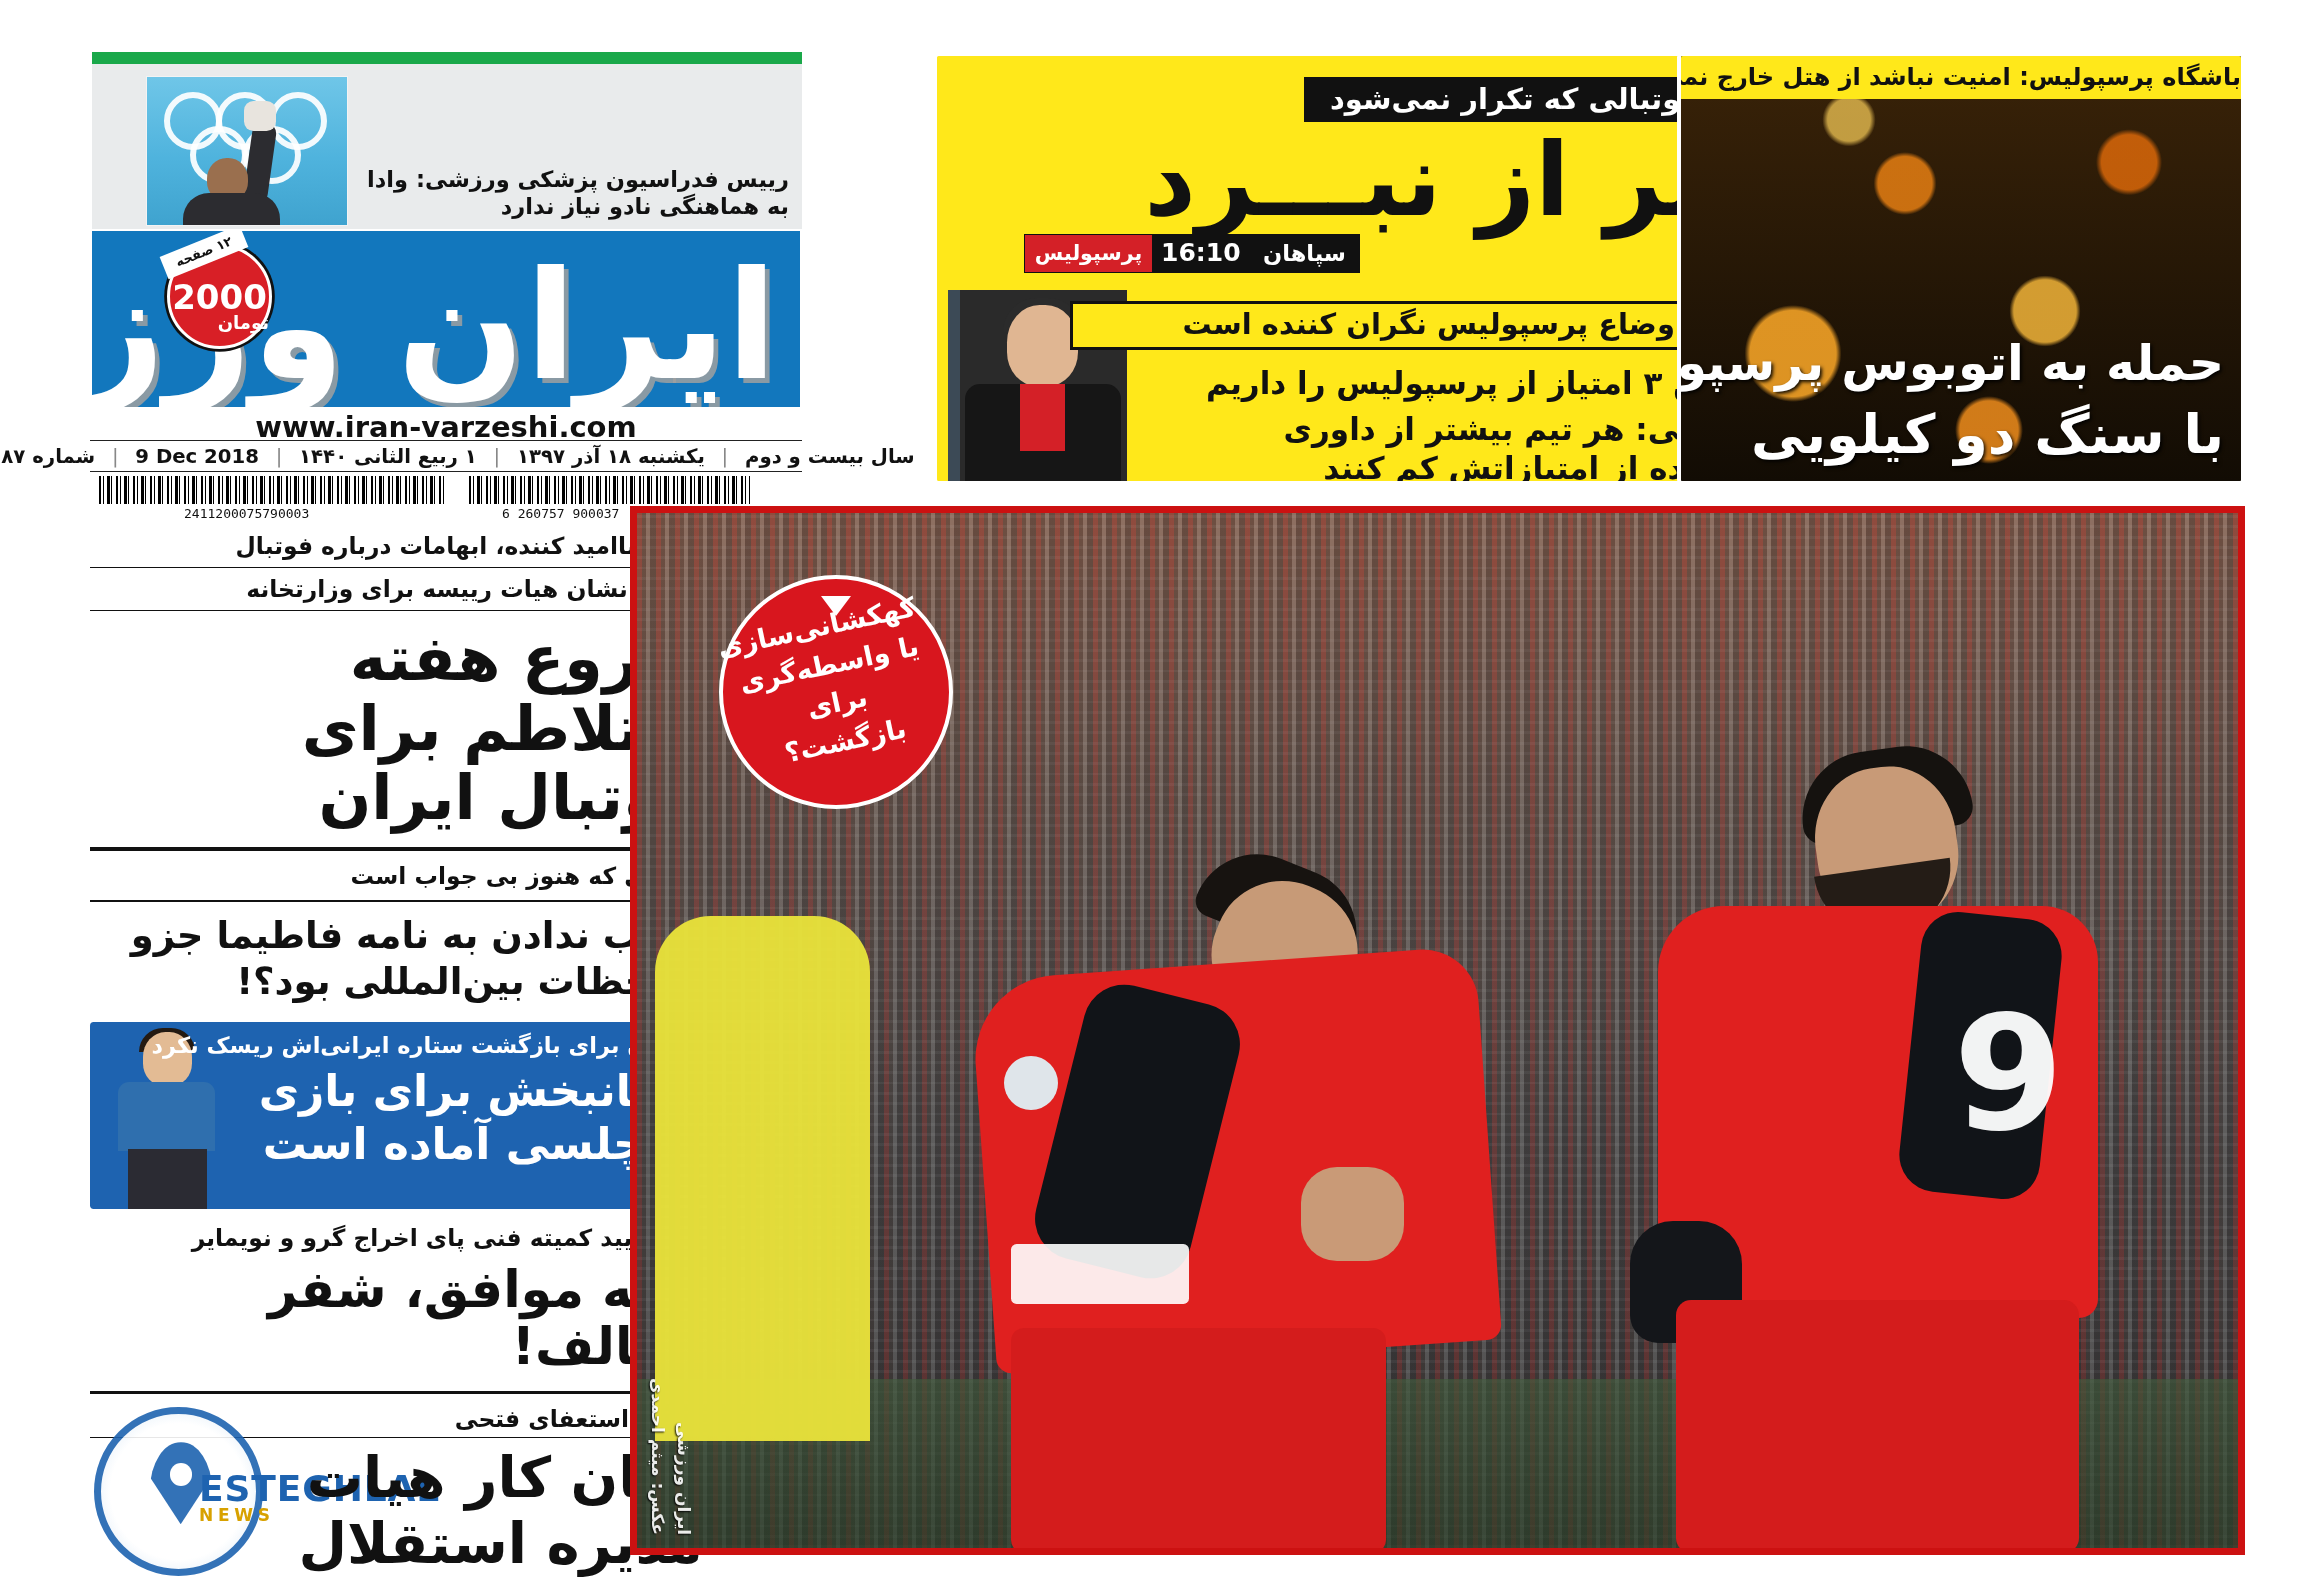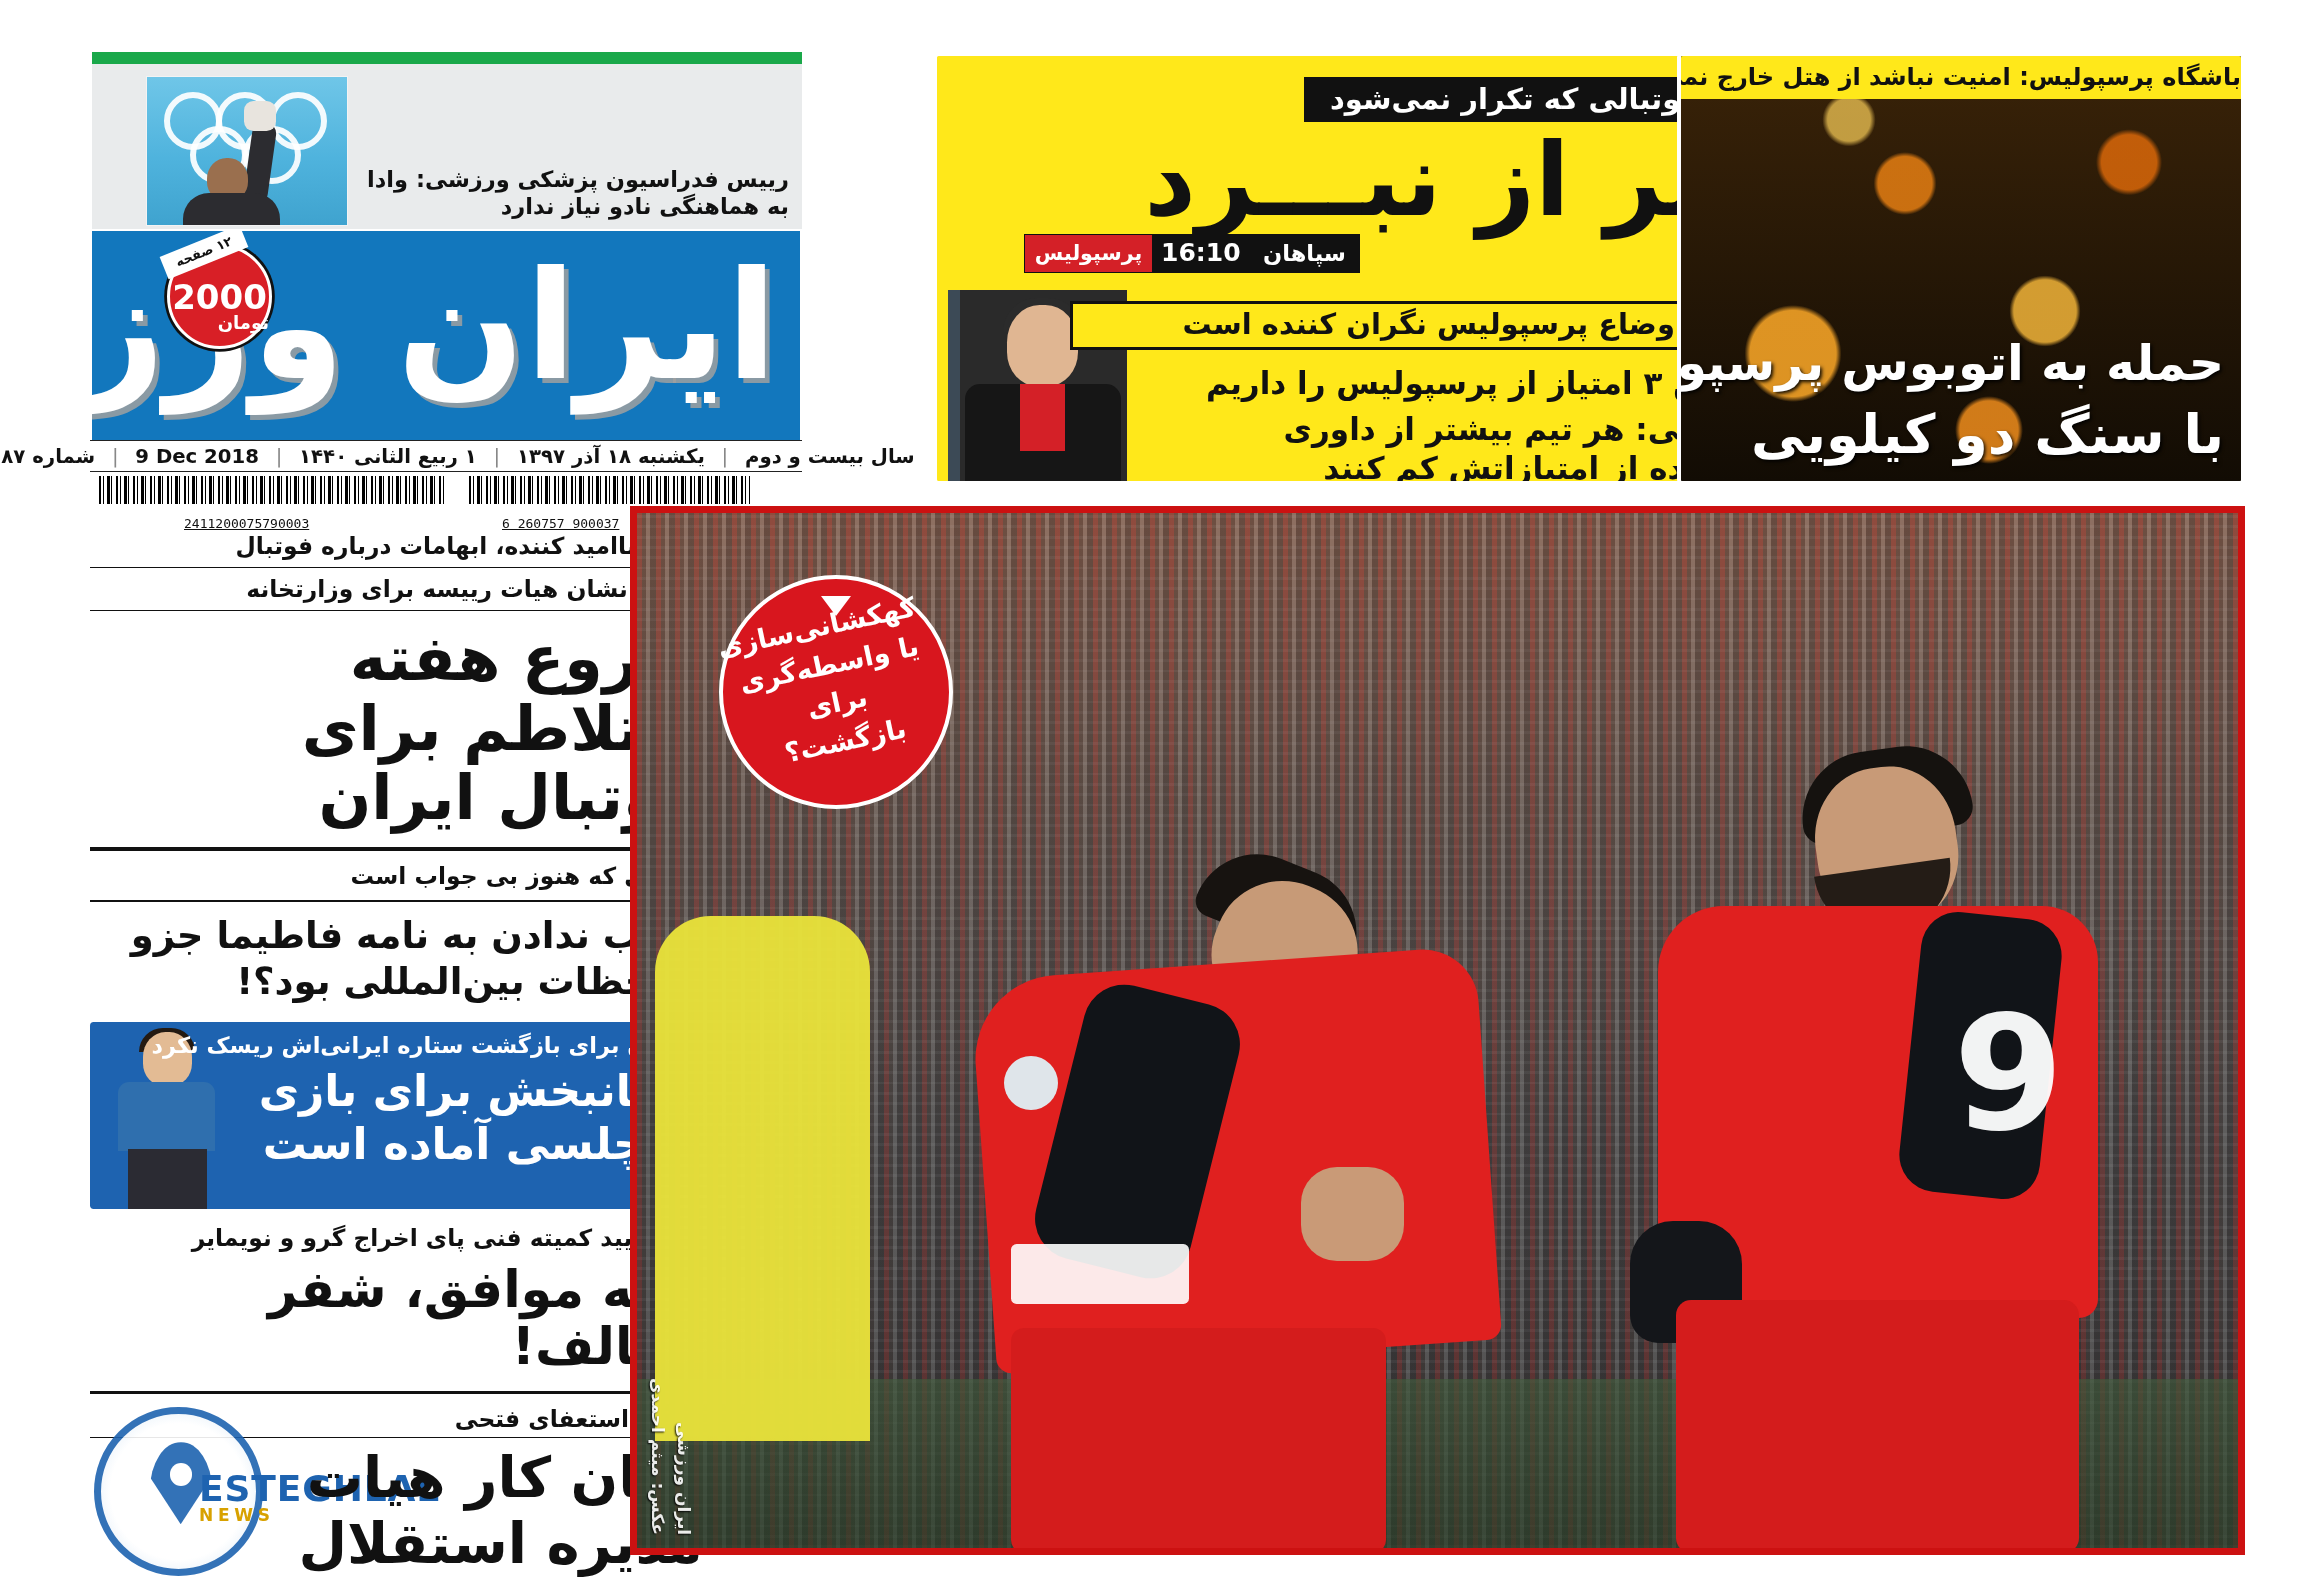--- a/index.html
+++ b/index.html
@@ -118,23 +118,22 @@
 
   
   #barcodes { left:90px; top:474px; width:712px; height:41px; }
   .barcode {
     position:absolute; top:1.9px; height:28px;
     background-image:repeating-linear-gradient(90deg,
       #000 0 1.9px, #fff 1.9px 3.7px, #000 3.7px 4.7px, #fff 4.7px 8.4px,
       #000 8.4px 11.2px, #fff 11.2px 12px, #000 12px 13px, #fff 13px 17px);
   }
   .barcode-num {
-    position:absolute; top:42px; font-size:13px; color:#111; direction:ltr;
+    position:absolute; top:32px; font-size:13px; color:#111; direction:ltr;
     font-family:"DejaVu Sans Mono", monospace;
-    text-decoration:underline;
   }
 
   
   #yellowbox {
     left:933px; top:52px; width:1312px; height:433px;
     background:#ffe81a; border:4.7px solid #ffffff; border-radius:5.6px;
     overflow:hidden;
   }
   #yb-strip-black {
     position:absolute; right:187px; top:20.6px; width:750px; height:45px;
@@ -493,20 +492,21 @@
     <div class="redbar"></div>
   </div>
 
   <div id="masthead" class="abs">
     <div class="logo-art">ایران ورزشی</div>
     <div class="price-badge">
       <div class="flag">۱۲ صفحه</div>
       <div class="num">2000</div>
       <div class="unit">تومان</div>
     </div>
+    <div class="site">www.iran-varzeshi.com</div>
   </div>
 
   <div id="dateline" class="abs">
     <span>سال بیست و دوم</span>
     <span class="sep">|</span>
     <span>یکشنبه ۱۸ آذر ۱۳۹۷</span>
     <span class="sep">|</span>
     <span>۱ ربیع الثانی ۱۴۴۰</span>
     <span class="sep">|</span>
     <span class="ltr">9 Dec 2018</span>

